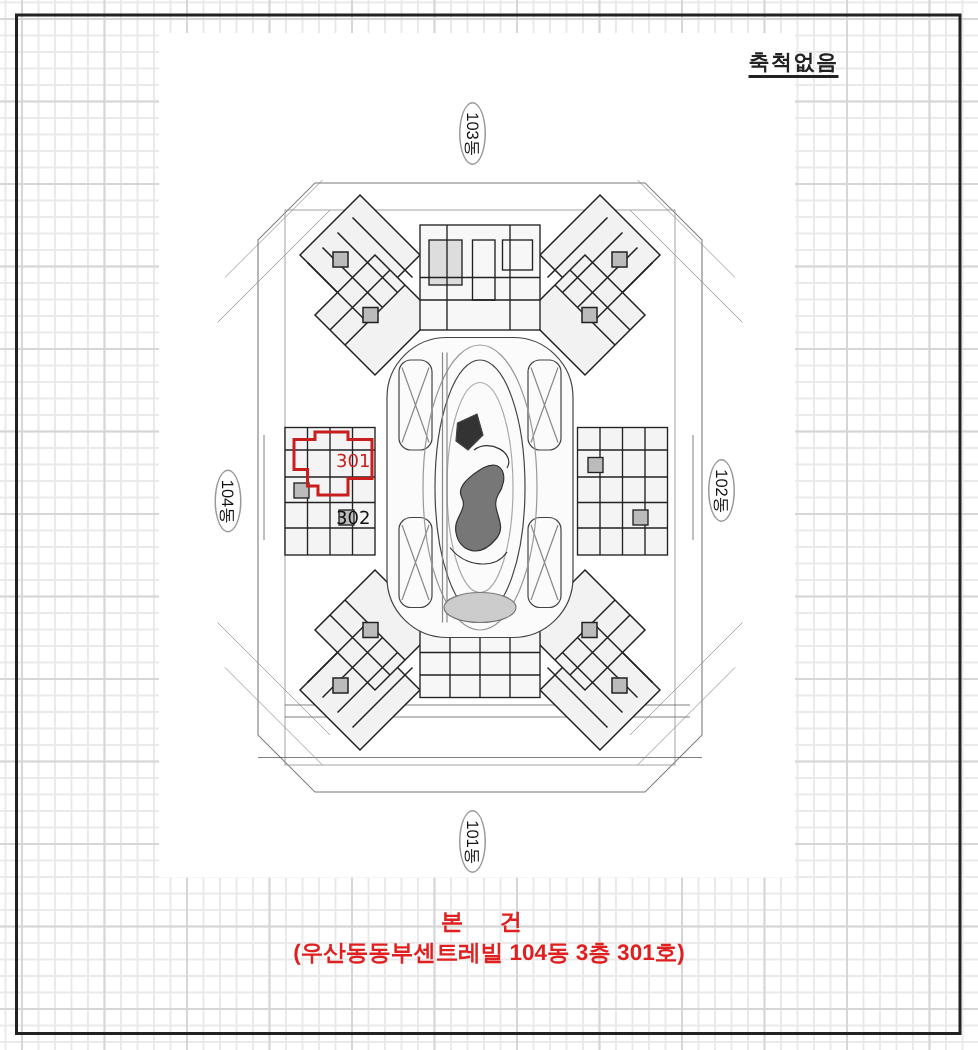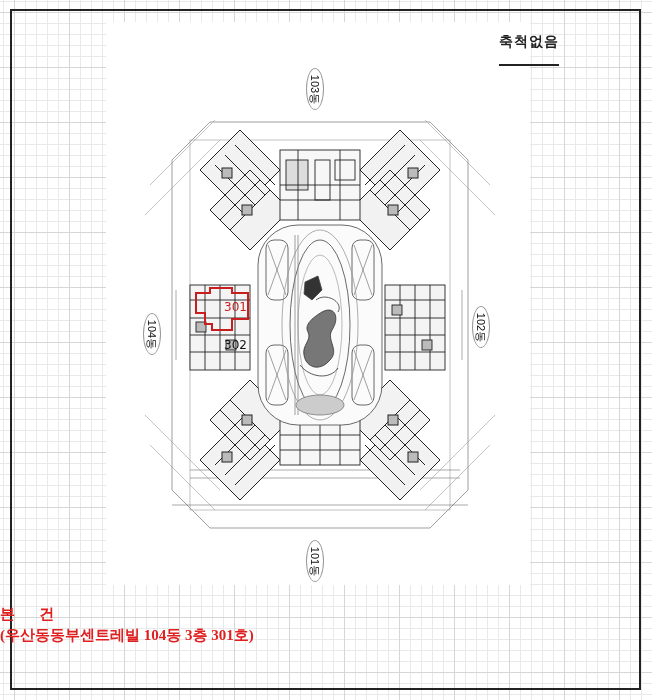--- a/index.html
+++ b/index.html
@@ -19,44 +19,44 @@
     position: absolute; left: 10px; top: 9px; width: 627px; height: 677px;
     border: 2px solid #222; box-sizing: content-box;
   }
   .panel {
     position: absolute; left: 106px; top: 22px; width: 424px; height: 563px;
     background: #ffffff;
   }
   .scale-note {
     position: absolute; left: 499px; top: 33px;
     font-size: 14px; font-weight: bold; color: #222;
-    border-bottom: 2px solid #222; line-height: 16px; padding-bottom: 15px;
+    border-bottom: 2px solid #222; line-height: 16px; padding-bottom: 1px;
     letter-spacing: 1px;
   }
   .dong-tag {
     position: absolute; width: 16px; height: 40px;
     border: 1px solid #999; border-radius: 50%;
     background: #fff;
     display: flex; align-items: center; justify-content: center;
   }
   .dong-tag span {
     display: block; transform: rotate(90deg); white-space: nowrap;
     font-size: 11px; color: #111; font-family: "Liberation Sans", sans-serif;
   }
   .plan { position: absolute; left: 0; top: 0; }
   .unit-label {
     position: absolute; font-size: 12px; font-family: "DejaVu Sans", sans-serif; margin-left: 16px;
   }
   .subject-title {
-    position: absolute; left: 0; width: 652px; top: 605px; text-align: left;
+    position: absolute; left: 0; width: 652px; top: 605px; text-align: center;
     color: #e02020; font-weight: bold; font-size: 15px; letter-spacing: 10px;
   }
   .subject-sub {
-    position: absolute; left: 0; width: 652px; top: 626px; text-align: left;
-    color: #e02020; font-weight: bold; font-size: 15px; font-family: Liberation Serif, serif;
+    position: absolute; left: 0; width: 652px; top: 626px; text-align: center;
+    color: #e02020; font-weight: bold; font-size: 15px;
   }
 </style>
 </head>
 <body>
 
 <div class="frame"></div>
 <div class="panel"></div>
 
 <div class="scale-note">축척없음</div>
 

